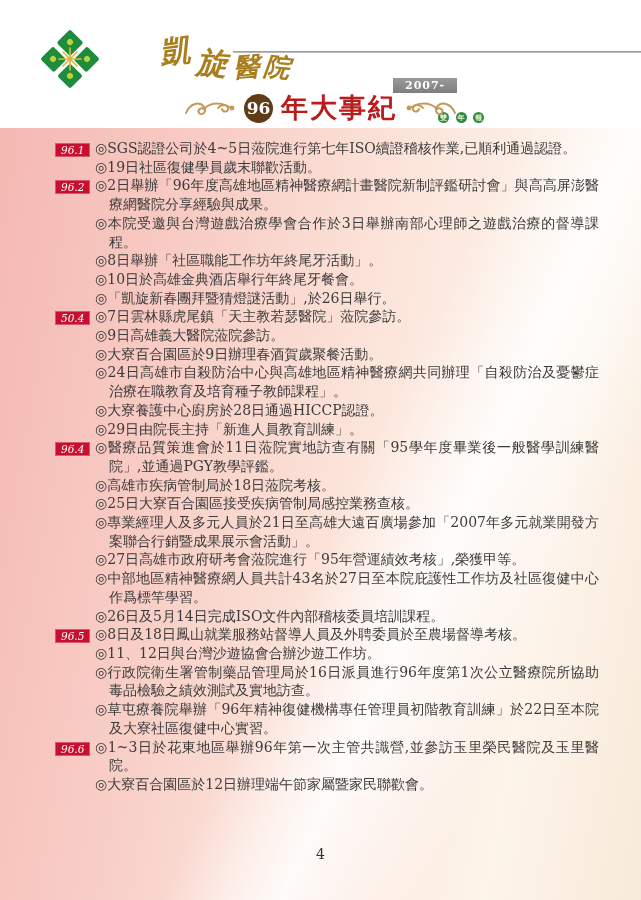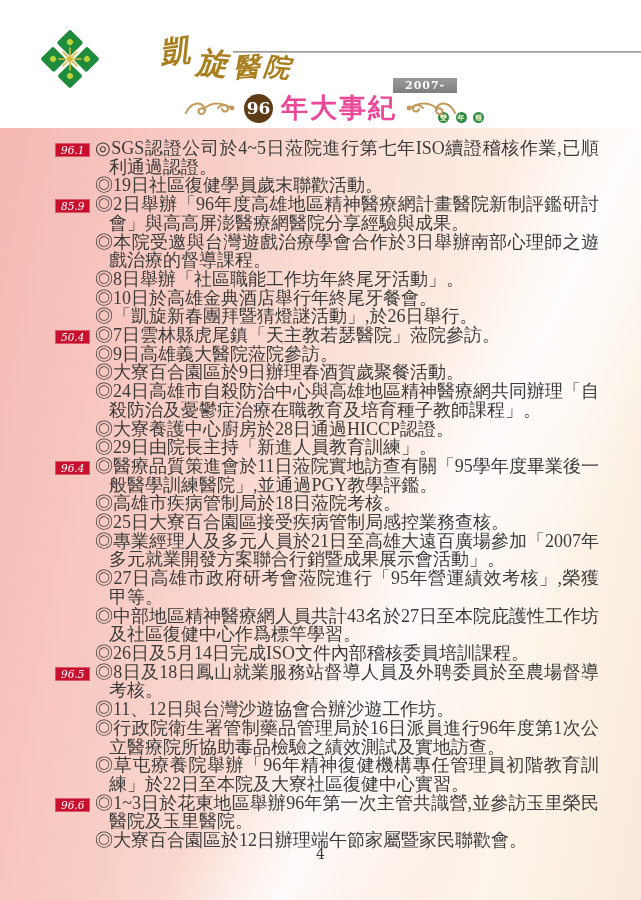--- a/index.html
+++ b/index.html
@@ -55,21 +55,21 @@
   
   .title-row {
     position:absolute; left:0; right:0; top:88px; height:40px;
     display:flex; align-items:center; justify-content:center; gap:8px;
   }
   .t-num {
     display:inline-flex; align-items:center; justify-content:center;
     width:29px; height:29px; border-radius:50%; background:#5d3c16;
     color:#fff; font-size:17px; font-weight:bold;
   }
-  .t-text { color:#ec4899; font-size:27px; font-weight:bold; letter-spacing:2px; }
+  .t-text { color:#b91c1c; font-size:27px; font-weight:bold; letter-spacing:2px; }
   .flourish { width:52px; height:26px; }
   .flourish.flip { transform:scaleX(-1); }
 
   
   .content {
     position:absolute; left:0; right:0; top:128px; bottom:0;
     background:
       linear-gradient(115deg, rgba(255,255,255,0) 52%, rgba(255,255,255,.85) 64%, rgba(255,255,255,0) 78%),
       linear-gradient(100deg, #f5b8b3 0%, #f8cfc7 30%, #fce6dc 55%, #fdf4ea 80%, #f8ead9 100%);
   }
@@ -77,22 +77,22 @@
 
   .group { display:flex; align-items:flex-start; }
   .badge-col { width:40px; flex:0 0 40px; }
   .badge {
     display:inline-block; margin-top:2px; padding:0 6px; height:14px;
     background:#c8102e; box-shadow:inset 0 0 0 1px rgba(255,255,255,.3);
     color:#fff; font-size:10.5px; line-height:14px; font-style:italic;
   }
   ul.events { list-style:none; flex:1; }
   ul.events li {
-    color:#3b3b3b; font-size:18px; line-height:18.7px;
-    padding-left:14px; text-indent:-14px; text-align:justify;font-family:Liberation Serif, serif;
+    color:#3b3b3b; font-size:14px; line-height:18.7px;
+    padding-left:14px; text-indent:-14px; text-align:justify;
   }
   .bullet { color:#3b3b3b; }
 
   
   .pagenum {
     position:absolute; left:0; right:0; top:846px;
     text-align:center; color:#333; font-size:14px;
   }
 </style>
 </head>
@@ -161,21 +161,21 @@
 
       <div class="group">
         <div class="badge-col"><span class="badge">96.1</span></div>
         <ul class="events">
           <li><span class="bullet">◎</span><span>SGS認證公司於4~5日蒞院進行第七年ISO續證稽核作業,已順利通過認證。</span></li>
           <li><span class="bullet">◎</span><span>19日社區復健學員歲末聯歡活動。</span></li>
         </ul>
       </div>
 
       <div class="group">
-        <div class="badge-col"><span class="badge">85.9</span></div>
+        <div class="badge-col"><span class="badge">96.2</span></div>
         <ul class="events">
           <li><span class="bullet">◎</span><span>2日舉辦「96年度高雄地區精神醫療網計畫醫院新制評鑑研討會」與高高屏澎醫療網醫院分享經驗與成果。</span></li>
           <li><span class="bullet">◎</span><span>本院受邀與台灣遊戲治療學會合作於3日舉辦南部心理師之遊戲治療的督導課程。</span></li>
           <li><span class="bullet">◎</span><span>8日舉辦「社區職能工作坊年終尾牙活動」。</span></li>
           <li><span class="bullet">◎</span><span>10日於高雄金典酒店舉行年終尾牙餐會。</span></li>
           <li><span class="bullet">◎</span><span>「凱旋新春團拜暨猜燈謎活動」,於26日舉行。</span></li>
         </ul>
       </div>
 
       <div class="group">

